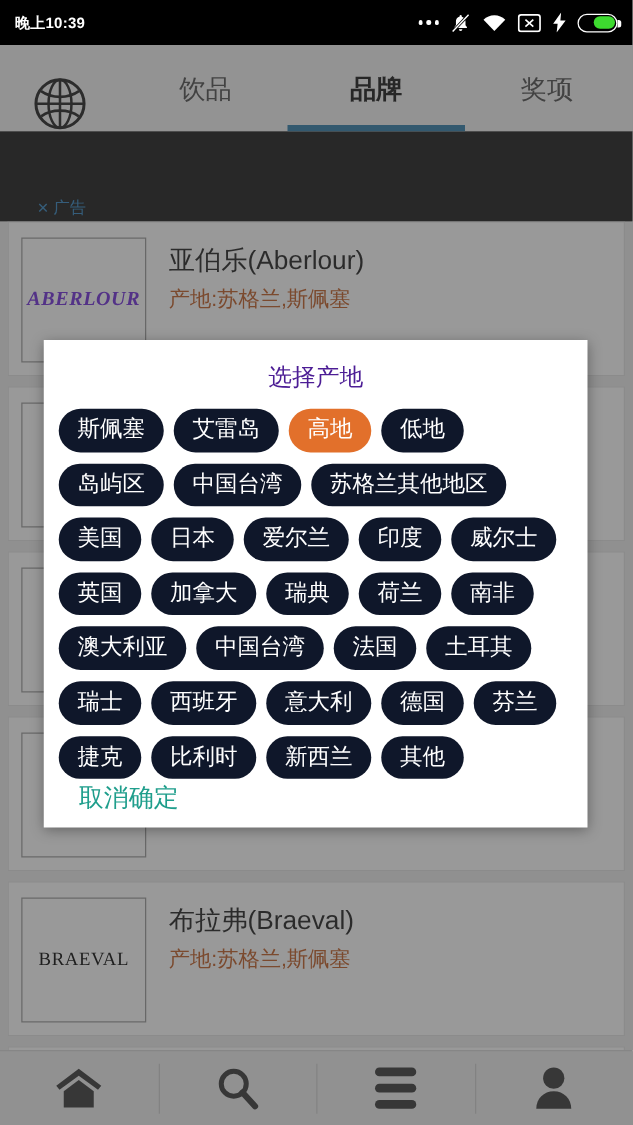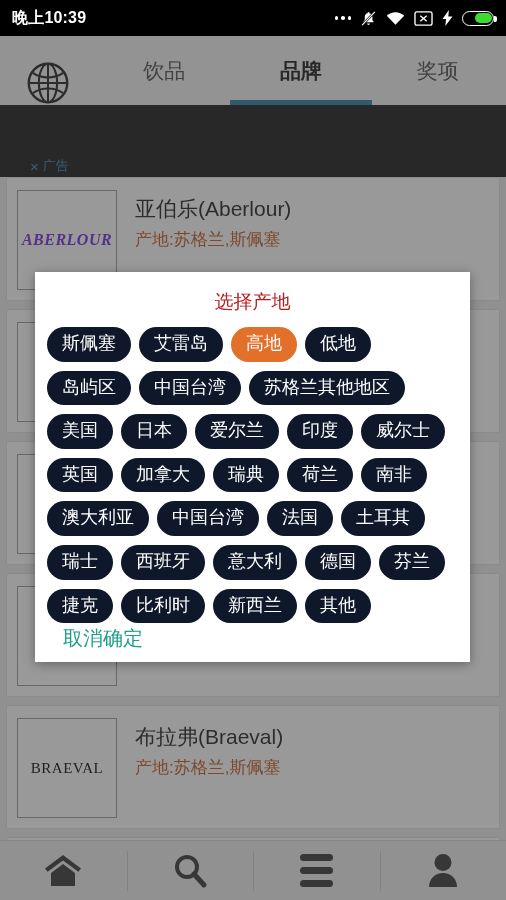--- a/index.html
+++ b/index.html
@@ -14,21 +14,21 @@
   
   .statusbar {
     position: absolute; top: 0; left: 0;
     width: 506px; height: 36px;
     background: #000;
     display: flex; align-items: center;
     padding: 0 12px;
     z-index: 40;
   }
   .status-time {
-    color: #fff; font-size: 16px; font-weight: bold;
+    color: #fff; font-size: 12px; font-weight: bold;
     letter-spacing: .2px;
   }
   .status-right {
     margin-left: auto; display: flex; align-items: center; gap: 9px;
   }
   .st-dots { display: flex; gap: 3px; align-items: center; }
   .st-dots i { width: 3.5px; height: 3.5px; border-radius: 50%; background: #fff; display: block; }
   .st-ic { display: block; }
   .battery {
     width: 32px; height: 15px; border: 1.6px solid #fff; border-radius: 8px;
@@ -161,21 +161,21 @@
     position: absolute;
     left: 35px; top: 272px;
     width: 435px; height: 390px;
     background: #fff;
     z-index: 20;
     display: flex; flex-direction: column;
     box-shadow: 0 2px 10px rgba(0,0,0,.35);
   }
   .dialog-title {
     text-align: center;
-    font-size: 19px; color: #b91c1c;
+    font-size: 19px; color: #4c1d95;
     padding: 17px 0 12px 0;
   }
   .chips {
     flex: 1;
     padding: 0 12px;
     display: flex; flex-wrap: wrap;
     align-content: flex-start;
     gap: 9px 8px;
   }
   .chip {

